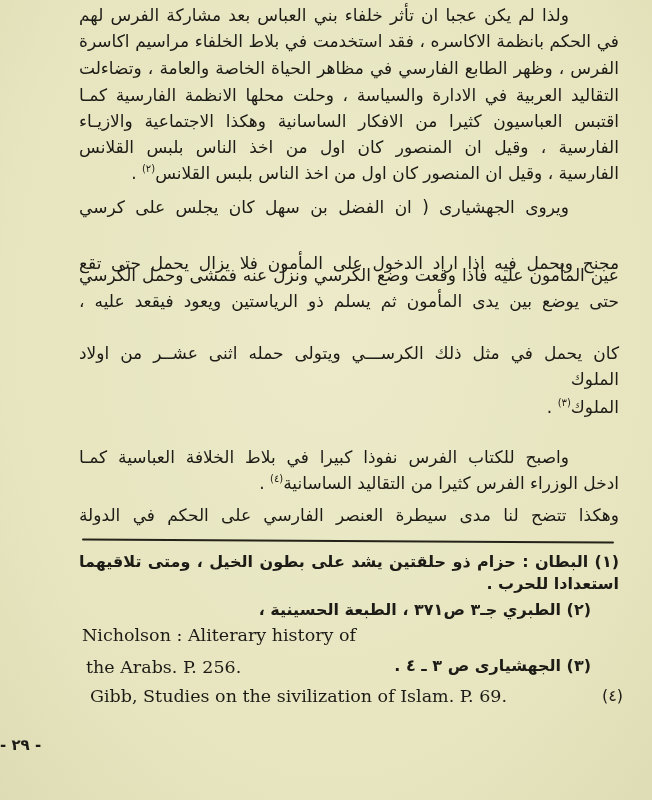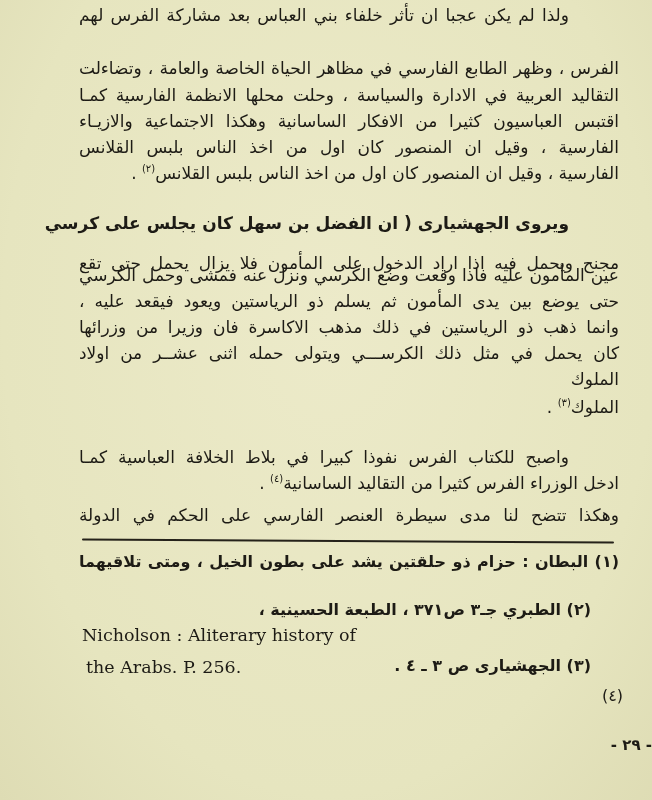--- a/index.html
+++ b/index.html
@@ -76,66 +76,68 @@
     height: 2px;
     background: #25221a;
     transform: rotate(0.35deg);
     border-radius: 1px;
   }
   .page-number {
     position: absolute;
     left: 0;
     width: 652px;
     top: 736px;
-    text-align: right;
+    text-align: left;
     font-family: "DejaVu Sans", sans-serif;
     font-weight: bold;
     font-size: 15px;
     color: #1d1b15;
     direction: ltr;
   }
 </style>
 </head>
 <body>
 
 <div class="page">
 
   <div class="line body-line indent" style="top:4px;">ولذا لم يكن عجبا ان تأثر خلفاء بني العباس بعد مشاركة الفرس لهم</div>
+  <div class="line body-line" style="top:30px;">في الحكم بانظمة الاكاسره ، فقد استخدمت في بلاط الخلفاء مراسيم اكاسرة</div>
   <div class="line body-line" style="top:57px;">الفرس ، وظهر الطابع الفارسي في مظاهر الحياة الخاصة والعامة ، وتضاءلت</div>
   <div class="line body-line" style="top:84px;">التقاليد العربية في الادارة والسياسة ، وحلت محلها الانظمة الفارسية كمـا</div>
   <div class="line body-line" style="top:110px;">اقتبس العباسيون كثيرا من الافكار الساسانية وهكذا الاجتماعية والازيـاء</div>
   <div class="line body-line" style="top:136px;">الفارسية ، وقيل ان المنصور كان اول من اخذ الناس بلبس القلانس</div>
   <div class="line body-line last" style="top:162px;">
     
     <span>الفارسية ، وقيل ان المنصور كان اول من اخذ الناس بلبس القلانس</span><span class="sup">(٢)</span> <span>.</span>
   </div>
 
-  <div class="line body-line indent" style="top:212px;font-weight:bold;">ويروى الجهشيارى ( ان الفضل بن سهل كان يجلس على كرسي</div>
+  <div class="line body-line indent" style="top:196px;">ويروى الجهشيارى ( ان الفضل بن سهل كان يجلس على كرسي</div>
   <div class="line body-line" style="top:252px;">مجنح ويحمل فيه اذا اراد الدخول على المأمون فلا يزال يحمل حتى تقع</div>
   <div class="line body-line" style="top:264px;">عين المأمون عليه فاذا وقعت وضع الكرسي ونزل عنه فمشى وحمل الكرسي</div>
   <div class="line body-line" style="top:290px;">حتى يوضع بين يدى المأمون ثم يسلم ذو الرياستين ويعود فيقعد عليه ،</div>
-  <div class="line body-line" style="top:316px;">وانما ذهب ذو الرياستين في ذلك مذهب الاكاسرة فان وزيرا من وزرائها</div>
   <div class="line body-line" style="top:342px;">كان يحمل في مثل ذلك الكرســـي ويتولى حمله اثنى عشــر من اولاد</div>
   <div class="line body-line" style="top:368px;">الملوك</div>
   <div class="line body-line last" style="top:396px;">
     <span>الملوك</span><span class="sup">(٣)</span> <span>.</span>
   </div>
 
   <div class="line body-line indent" style="top:446px;">واصبح للكتاب الفرس نفوذا كبيرا في بلاط الخلافة العباسية كمـا</div>
   <div class="line body-line last" style="top:472px;">
     <span>ادخل الوزراء الفرس كثيرا من التقاليد الساسانية</span><span class="sup">(٤)</span> <span>.</span>
   </div>
 
   <div class="line body-line indent" style="top:504px; right:40px; width:540px;">وهكذا تتضح لنا مدى سيطرة العنصر الفارسي على الحكم في الدولة</div>
 
   <div class="separator"></div>
 
   <div class="line fn-line indent" style="top:552px; right:40px; width:540px; text-align-last:justify;">(١) البطان : حزام ذو حلقتين يشد على بطون الخيل ، ومتى تلاقيهما</div>
+  <div class="line fn-line" style="top:574px; text-align-last:right;">استعدادا للحرب .</div>
   <div class="line fn-line indent" style="top:600px;">(٢) الطبري جـ٣ ص٣٧١ ، الطبعة الحسينية ،</div>
 
   <div class="latin" style="left:82px; top:624px;">Nicholson : Aliterary history of</div>
   <div class="latin" style="left:86px; top:656px;">the Arabs. P. 256.</div>
   <div class="line fn-line indent" style="top:656px;">(٣) الجهشيارى ص ٣ ـ ٤ .</div>
 
+  <div class="latin" style="left:90px; top:685px;">Gibb, Studies on the sivilization of Islam. P. 69.</div>
   <div class="line fn-line" style="top:686px; right:36px; width:60px; text-align-last:right; font-weight:normal;">(٤)</div>
 
   <div class="page-number">- ٢٩ -</div>
 </div>
 
 </body></html>

